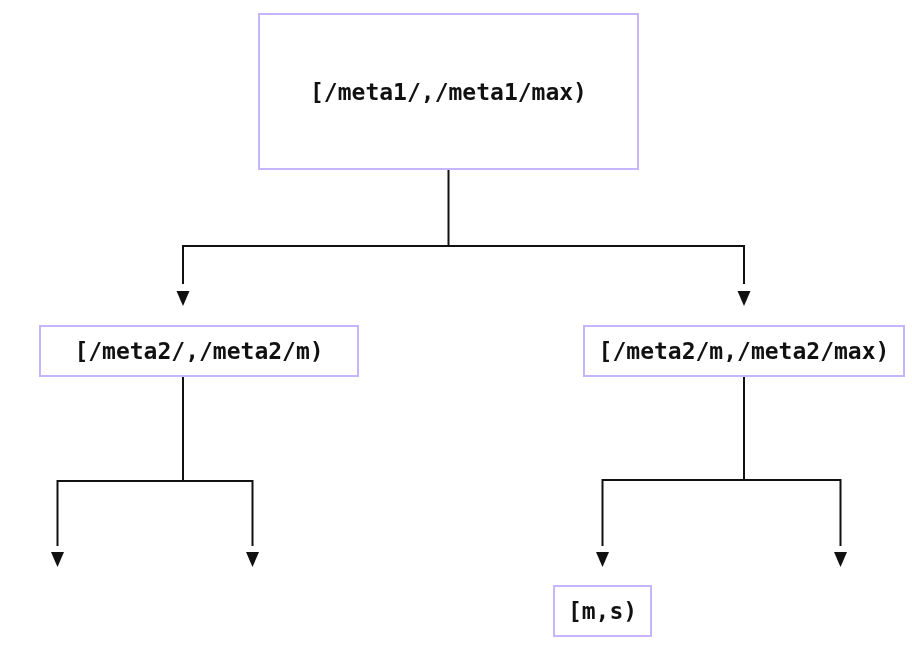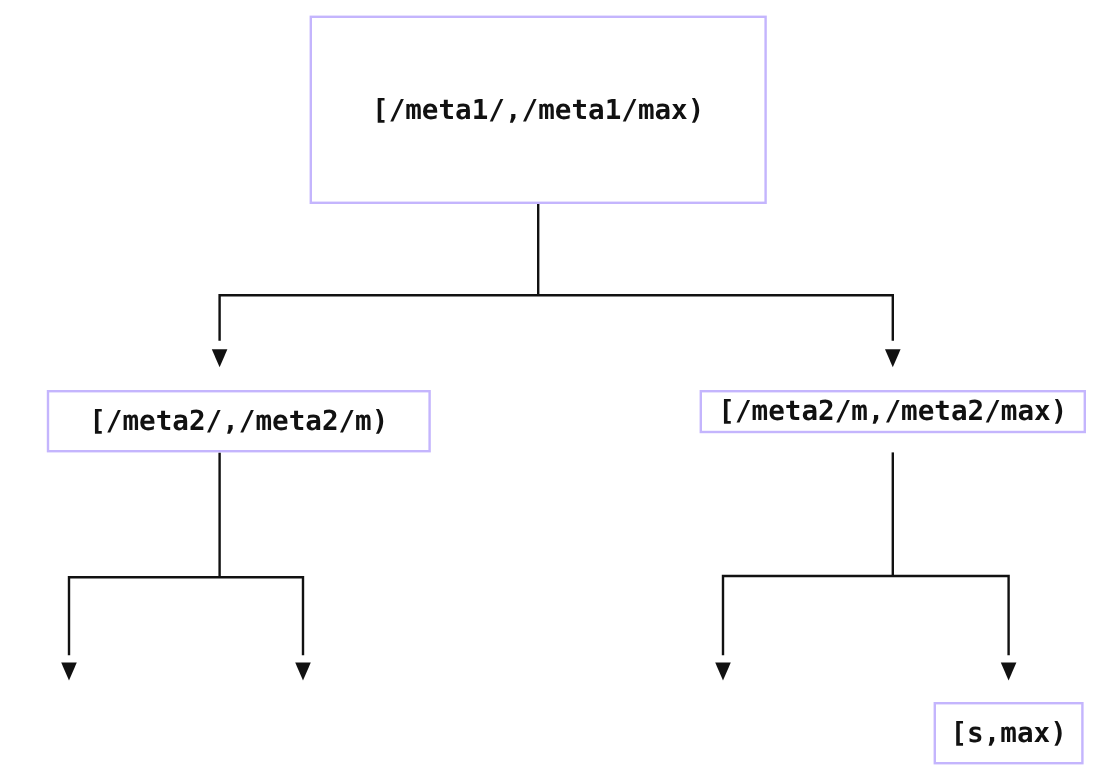--- a/index.html
+++ b/index.html
@@ -39,21 +39,21 @@
     color: #111111;
     display: flex;
     align-items: center;
     justify-content: center;
     font-size: 23px;
     font-weight: bold;
     white-space: nowrap;
   }
   .node-root  { left: 258px; top: 13px;  width: 381px; height: 157px; }
   .node-left  { left: 23px;  top: 325px; width: 320px; height: 52px; margin-left: 16px; }
-  .node-right { left: 583px; top: 325px; width: 322px; height: 36px; }
+  .node-right { left: 583px; top: 325px; width: 322px; height: 52px; }
   .node-leaf1 { left: 8px;   top: 585px; width: 99px;  height: 52px; }
   .node-leaf2 { left: 203px; top: 585px; width: 99px;  height: 52px; }
   .node-leaf3 { left: 553px; top: 585px; width: 99px;  height: 52px; }
   .node-leaf4 { left: 778px; top: 585px; width: 125px; height: 52px; }
 </style>
 </head>
 <body>
 
 <div class="stage">
 
@@ -82,16 +82,16 @@
   </svg>
 
   <div class="node node-root">[/meta1/,/meta1/max)</div>
 
   <div class="node node-left">[/meta2/,/meta2/m)</div>
 
   <div class="node node-right">[/meta2/m,/meta2/max)</div>
 
 
 
+  <div class="node node-leaf3">[m,s)</div>
 
-  <div class="node node-leaf4">[s,max)</div>
 
 </div>
 
 </body></html>

